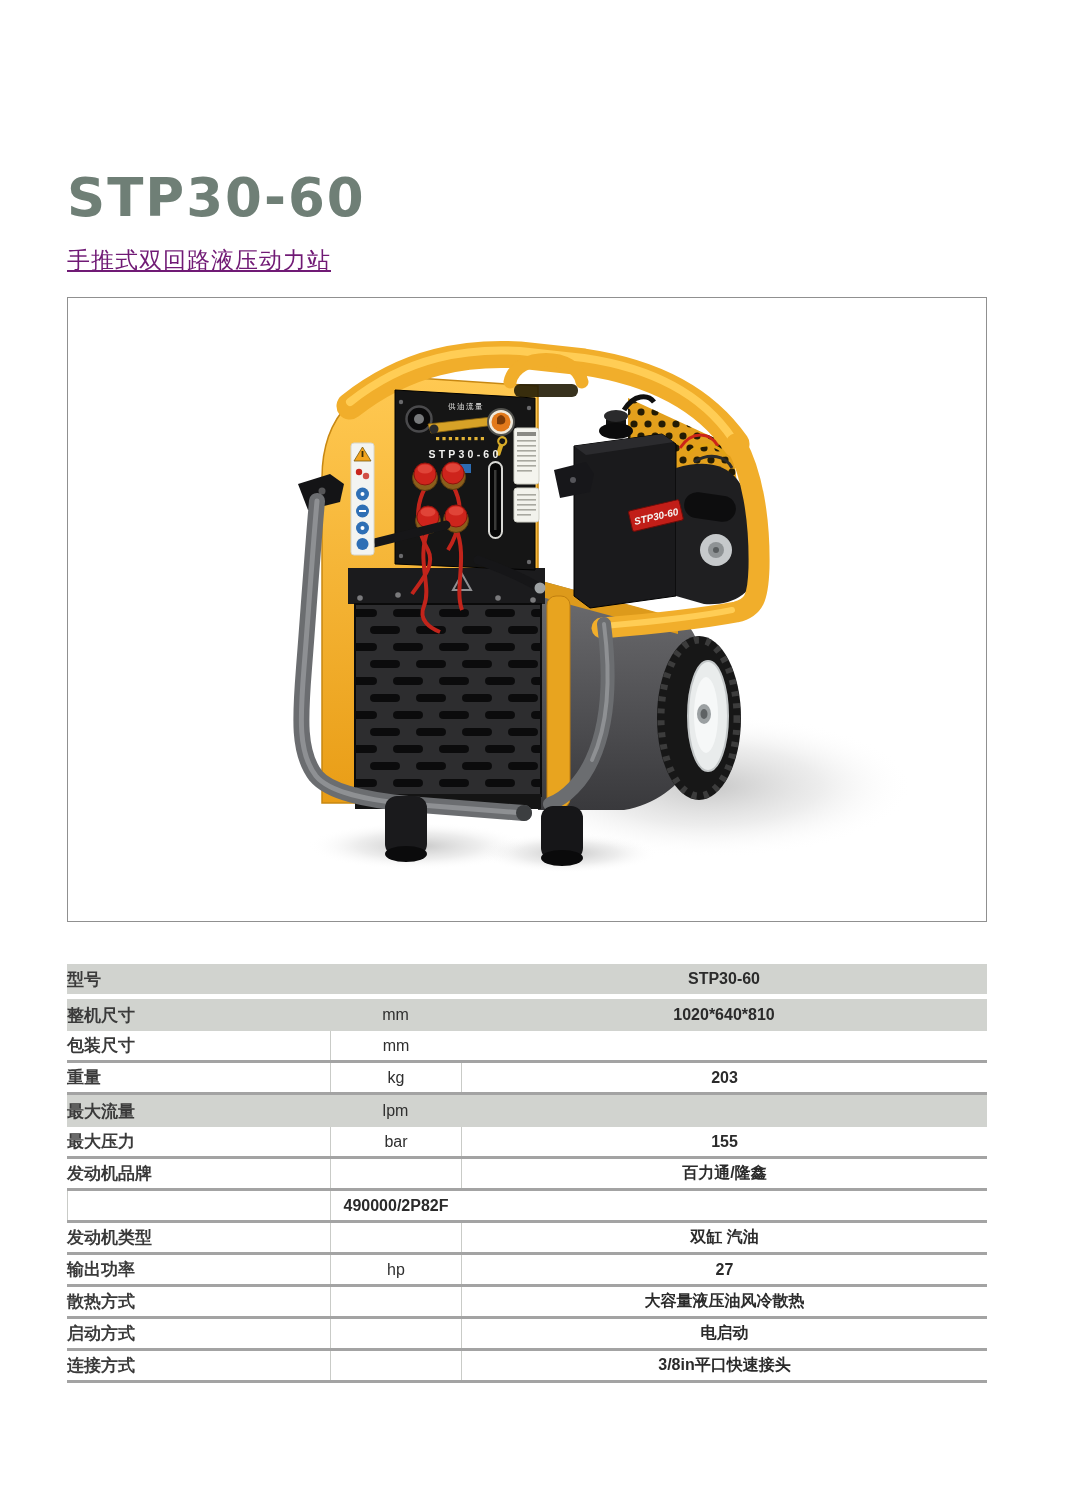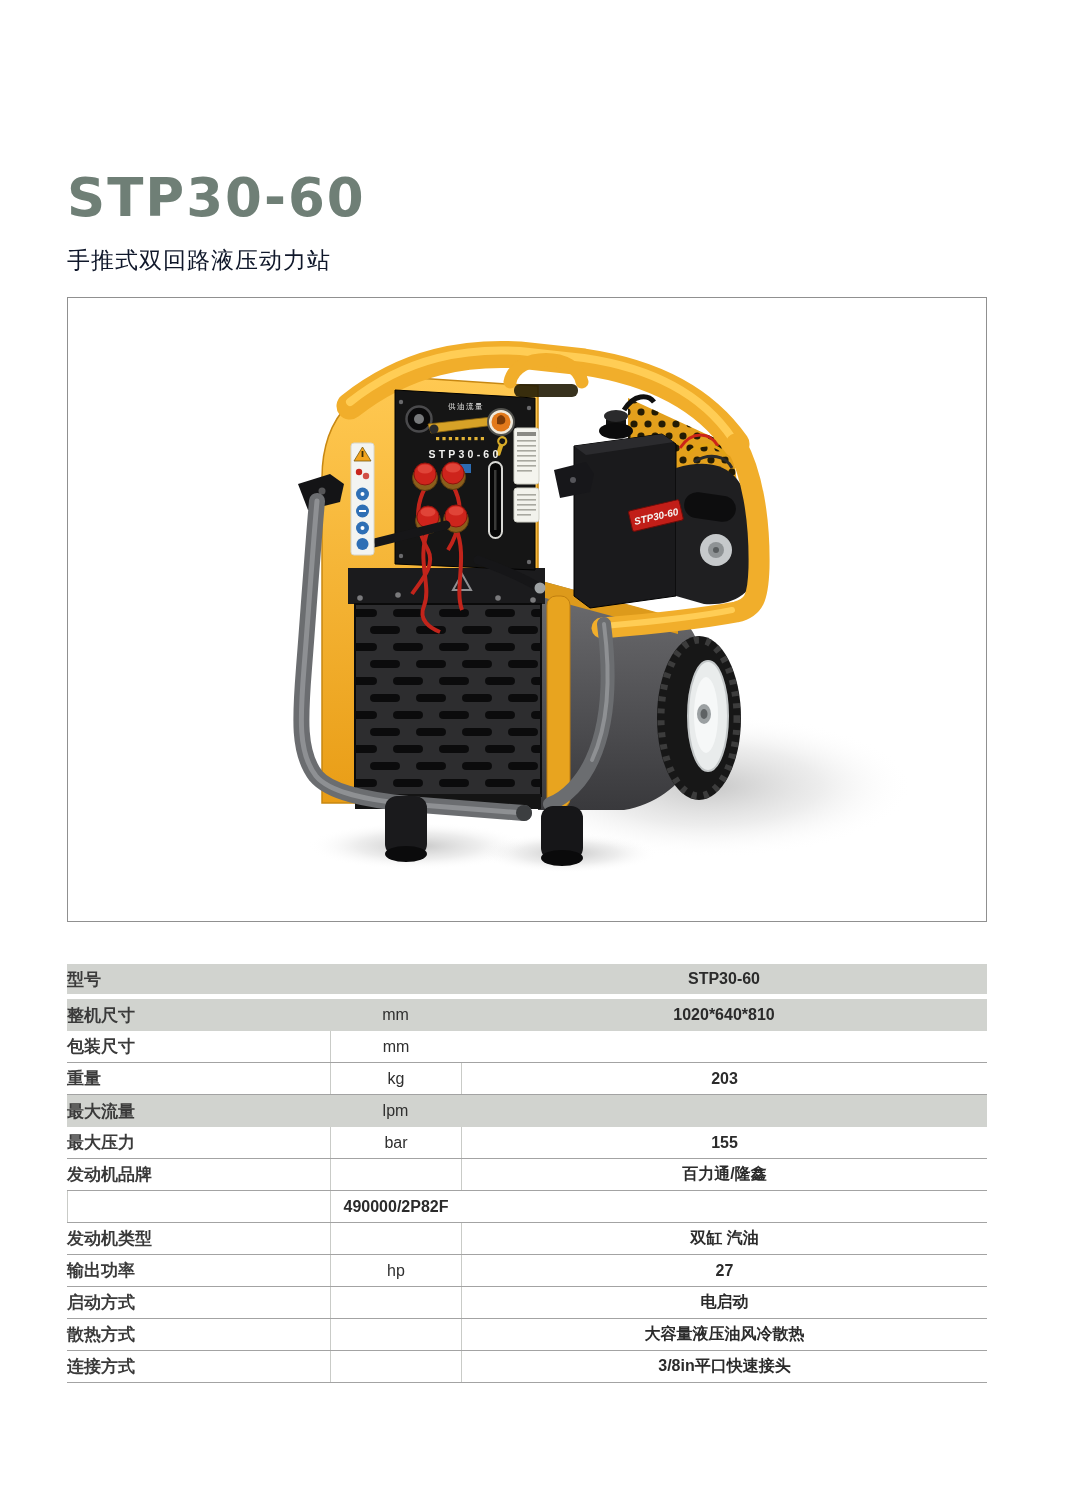--- a/index.html
+++ b/index.html
@@ -8,41 +8,42 @@
   .page { position:relative; width:1069px; height:1500px; background:#ffffff; overflow:hidden;margin-top:9px; }
 
   .title {
     position:absolute; left:67px; top:158px;
     font-size:53px; font-weight:bold; letter-spacing:2px;
     color:#6F7F76; font-family:"DejaVu Sans","Liberation Sans",sans-serif;
   }
   .subtitle {
     position:absolute; left:67px; top:236px;
     font-size:23px; font-weight:500; letter-spacing:1px;
-    color:#0f172a;
+    color:#701a75;
+    text-decoration:underline;
   }
 
   .photo-frame {
     position:absolute; left:67px; top:288px;
     width:920px; height:625px;
     border:1px solid #909090; background:#ffffff;
   }
 
   .spec {
     position:absolute; left:67px; top:955px; width:920px;
     font-size:16px; color:#2E2E2E;
   }
   .row {
     display:grid; grid-template-columns:263px 131px 526px;
     height:32px; align-items:center;
   }
   .row.header { height:30px; }
   .gap { height:5px; background:#ffffff; }
   .row.shaded { background:#D1D3CF; }
-  .row.plain { border-bottom:1px solid #a3a3a3; }
+  .row.plain { border-bottom:3px solid #a3a3a3; }
   .cell { height:100%; display:flex; align-items:center; }
   .cell.label {
     font-weight:700; font-size:17px; color:#3A3A3A;
     justify-content:flex-start;
   }
   .cell.unit { justify-content:center; font-weight:400; color:#2F2F2F; }
   .cell.value { justify-content:center; font-weight:600; color:#2B2B2B; }
   .row.header .cell.value { font-weight:700; }
   .row.plain .cell.unit, .row.plain .cell.value { border-left:1px solid #C9CBC7; }
 </style>
@@ -347,29 +348,29 @@
       <div class="cell label">发动机类型</div>
       <div class="cell unit"></div>
       <div class="cell value">双缸 汽油</div>
     </div>
     <div class="row plain">
       <div class="cell label">输出功率</div>
       <div class="cell unit">hp</div>
       <div class="cell value">27</div>
     </div>
     <div class="row plain">
+      <div class="cell label">散热方式</div>
+      <div class="cell unit"></div>
+      <div class="cell value">大容量液压油风冷散热</div>
+    </div>
+    <div class="row plain">
       <div class="cell label">启动方式</div>
       <div class="cell unit"></div>
       <div class="cell value">电启动</div>
     </div>
     <div class="row plain">
-      <div class="cell label">散热方式</div>
-      <div class="cell unit"></div>
-      <div class="cell value">大容量液压油风冷散热</div>
-    </div>
-    <div class="row plain">
       <div class="cell label">连接方式</div>
       <div class="cell unit"></div>
       <div class="cell value">3/8in平口快速接头</div>
     </div>
   </div>
 
 </div>
 
 </body></html>

